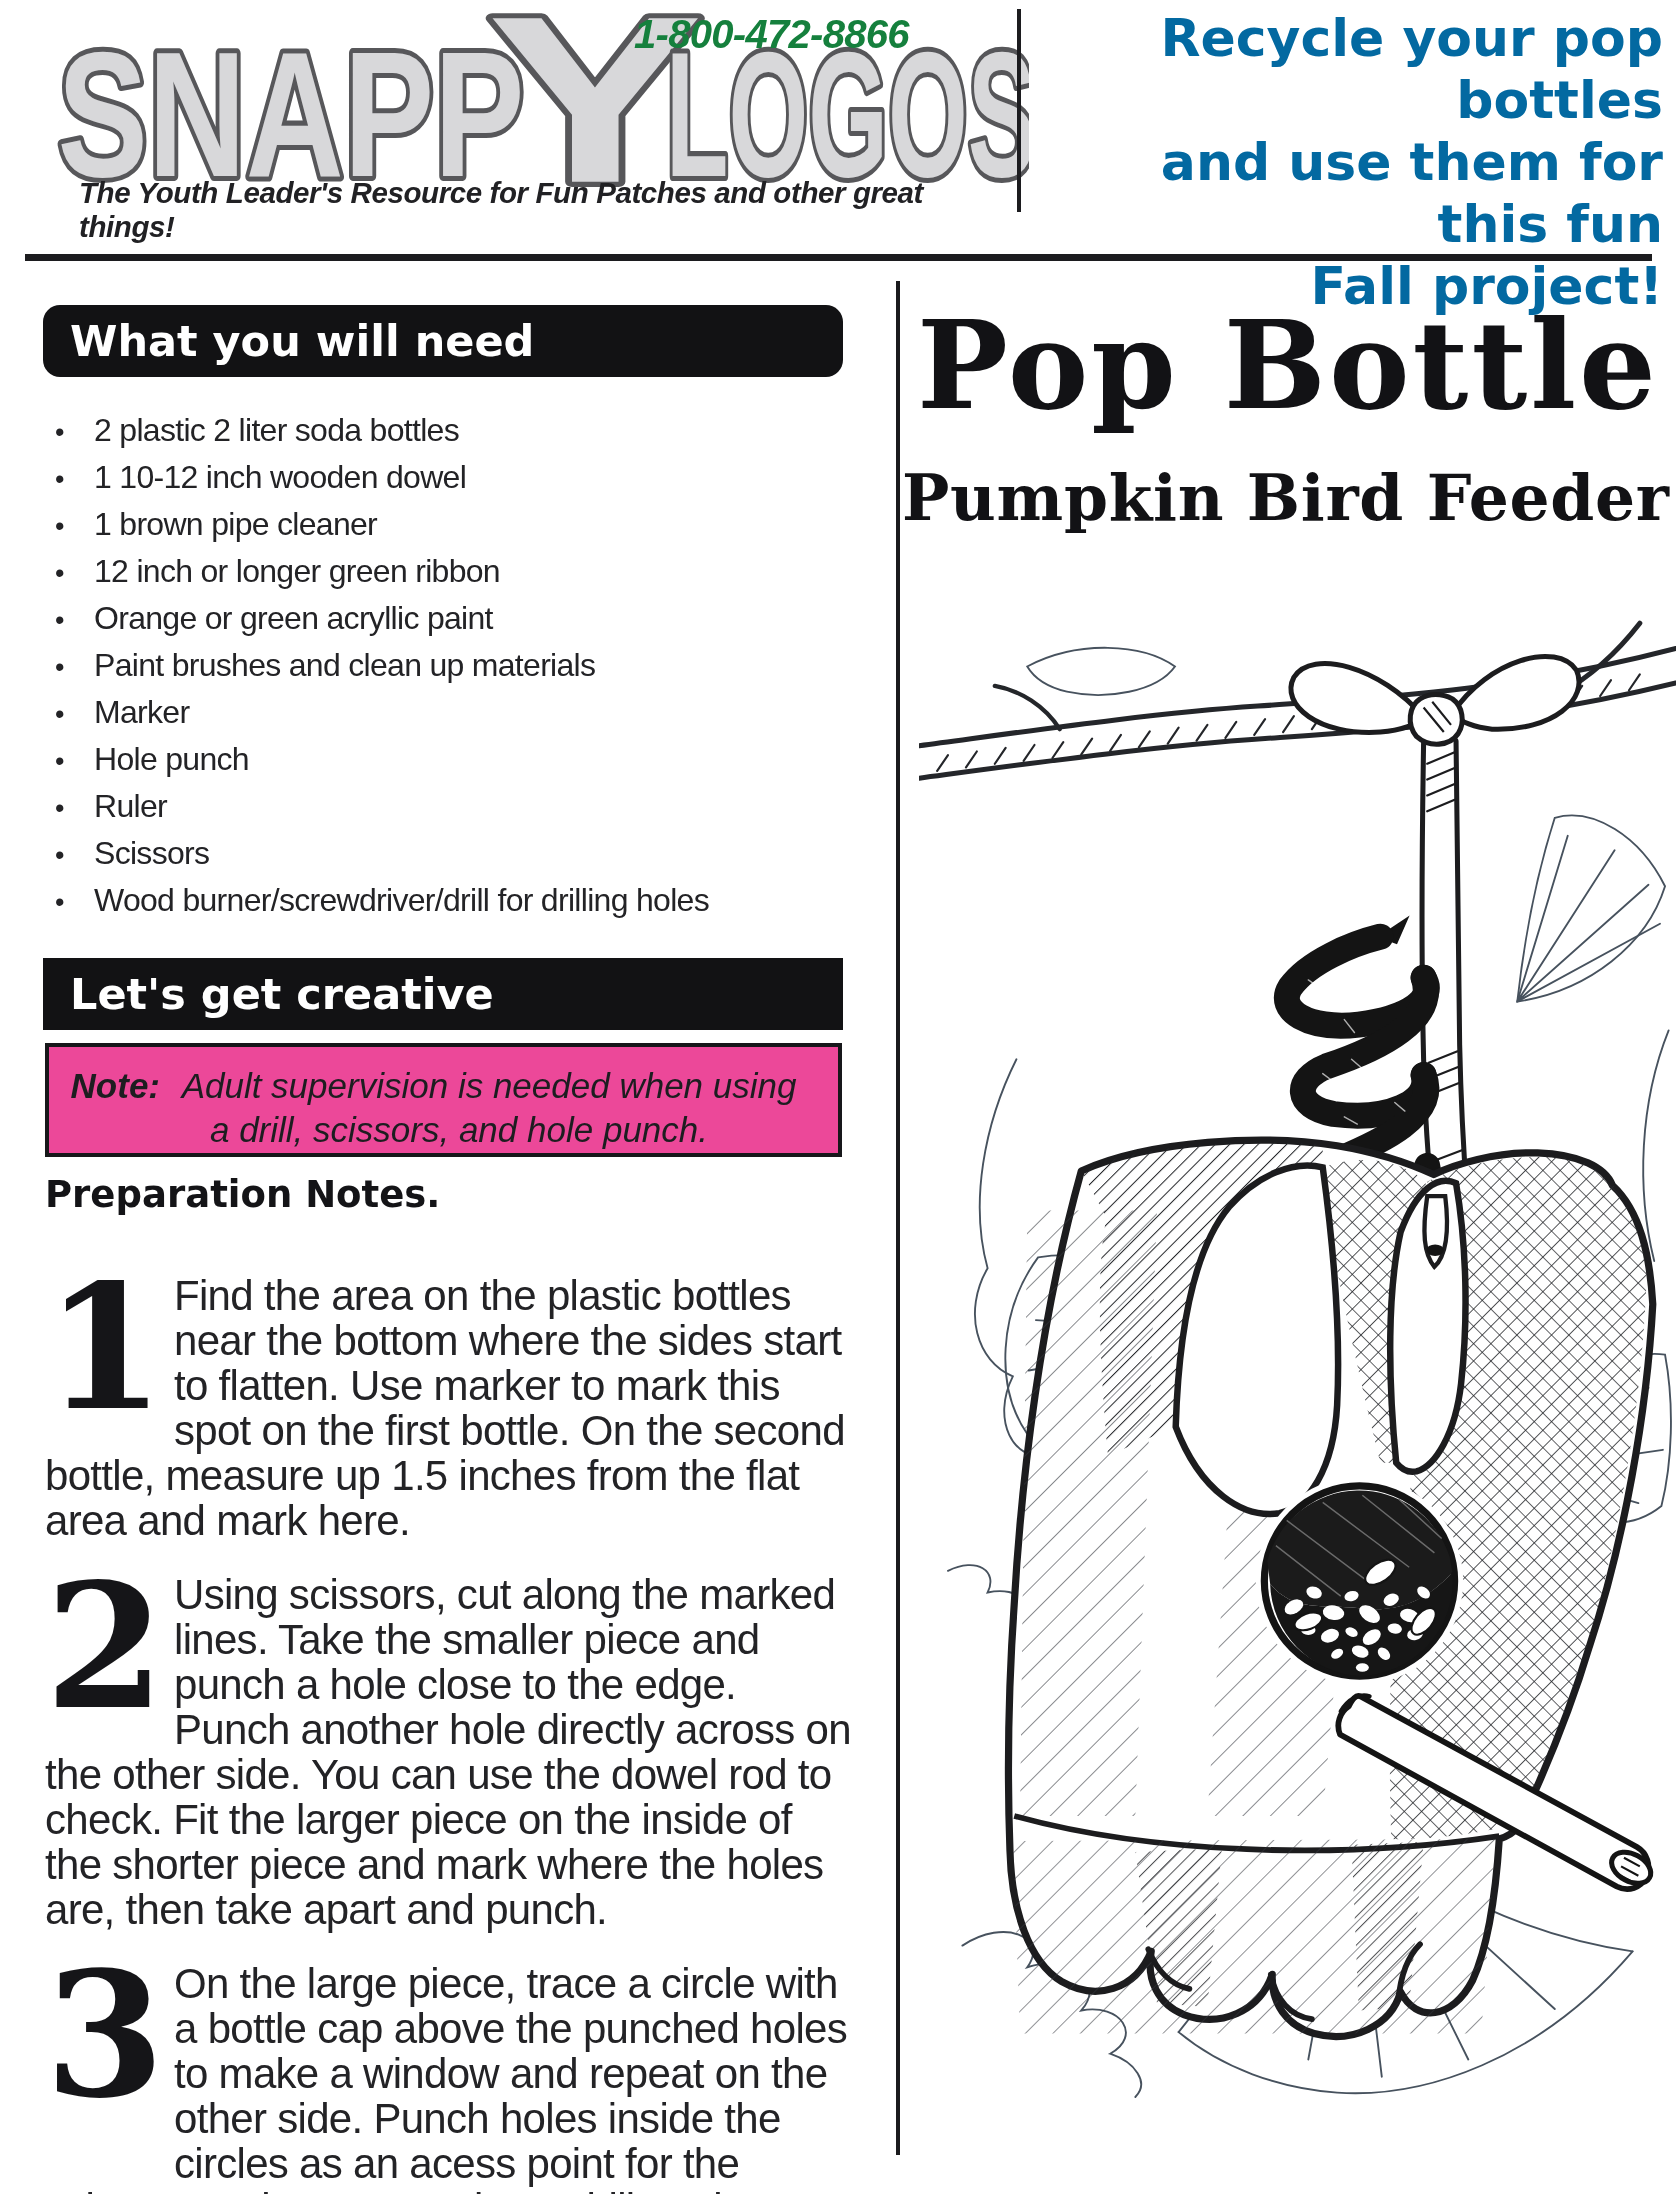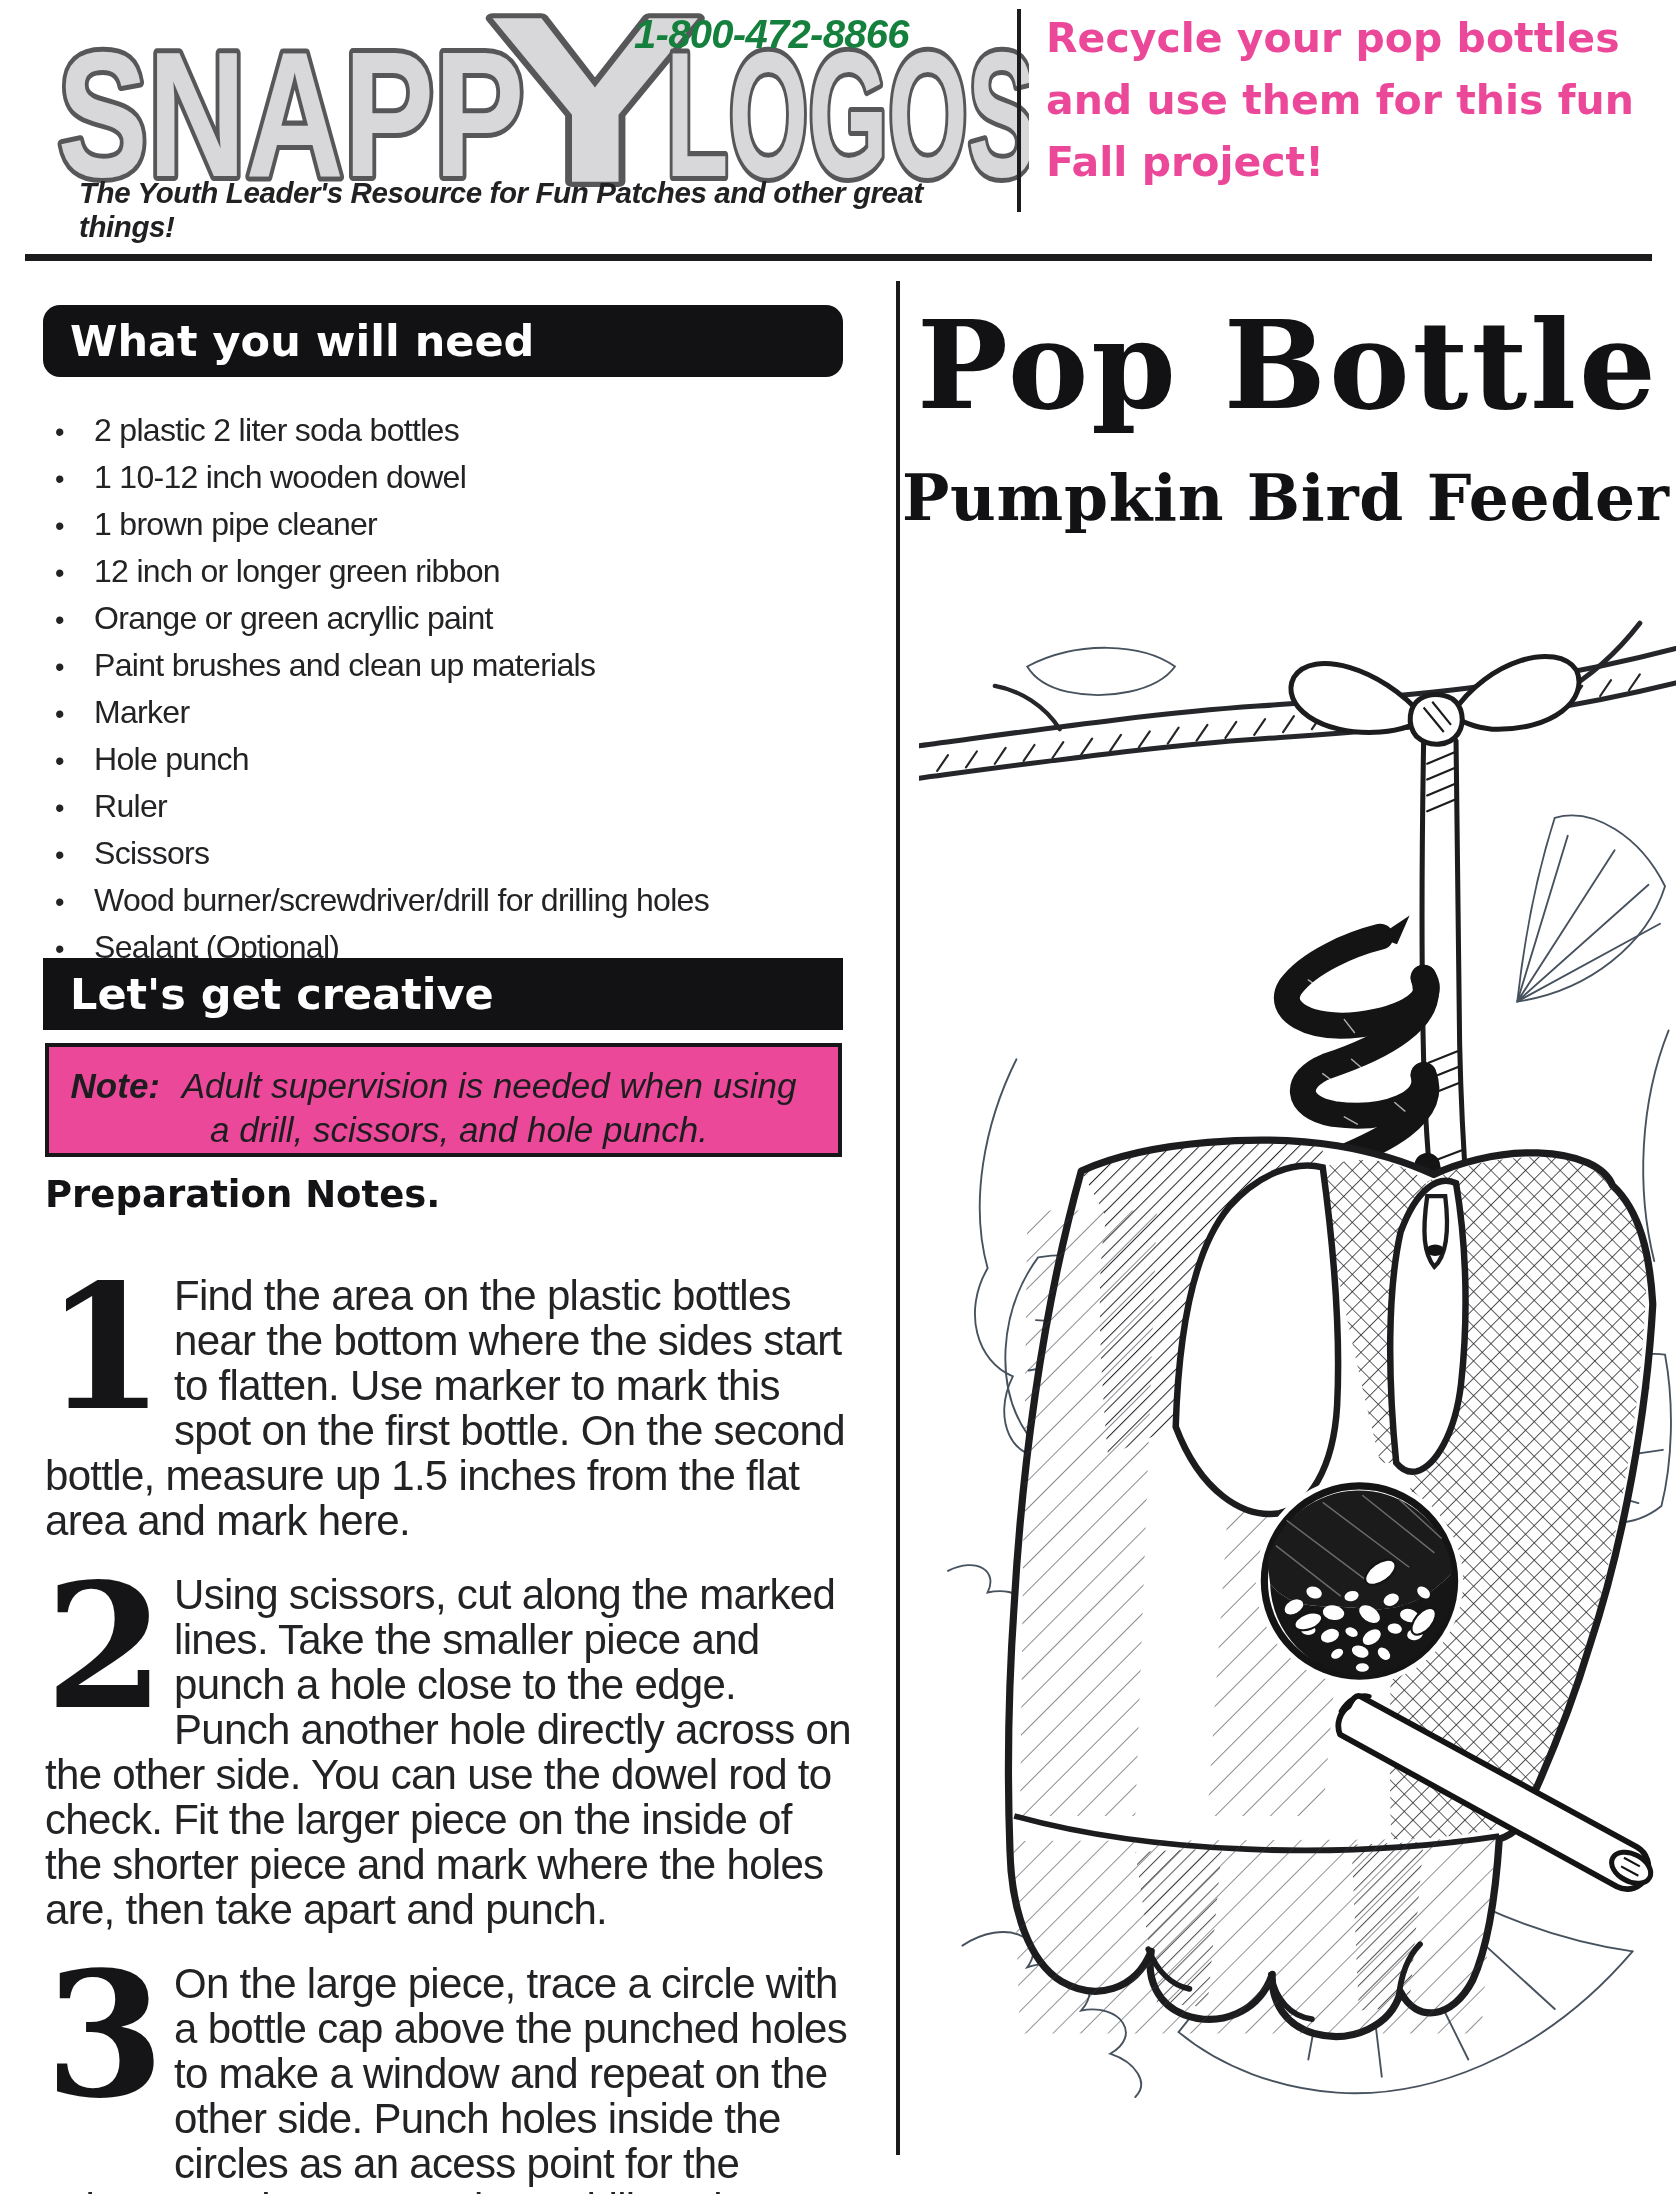--- a/index.html
+++ b/index.html
@@ -20,22 +20,22 @@
     letter-spacing:-0.7px;
   }
   .tagline{
     position:absolute;left:79px;top:176px;width:930px;
     font-weight:bold;font-style:italic;font-size:29.5px;color:#212124;
     letter-spacing:-0.4px;
   }
   .header-vline{position:absolute;left:1017px;top:8.6px;width:3.6px;height:203px;background:#1c1c1f;}
   .promo{
     position:absolute;left:1046px;top:7.2px;width:617px;
-    text-align:left;font-family:"DejaVu Sans",sans-serif;
-    font-weight:bold;font-size:41px;line-height:62px;color:#ec4899;
+    text-align:right;font-family:"DejaVu Sans",sans-serif;
+    font-weight:bold;font-size:52px;line-height:62px;color:#0369a1;
   }
   .top-rule{position:absolute;left:24.5px;top:254px;width:1627px;height:6.5px;background:#1c1c1f;}
 
   
   .black-bar{
     position:absolute;left:43px;width:800px;height:72px;background:#121214;
     display:flex;align-items:center;padding-left:27px;box-sizing:border-box;
   }
   .black-bar span{
     font-family:"DejaVu Sans",sans-serif;font-weight:bold;font-size:43px;color:#ffffff;
@@ -126,21 +126,20 @@
     <li>1 10-12 inch wooden dowel</li>
     <li>1 brown pipe cleaner</li>
     <li>12 inch or longer green ribbon</li>
     <li>Orange or green acryllic paint</li>
     <li>Paint brushes and clean up materials</li>
     <li>Marker</li>
     <li>Hole punch</li>
     <li>Ruler</li>
     <li>Scissors</li>
     <li>Wood burner/screwdriver/drill for drilling holes</li>
-    <li>Sealant (Optional)</li>
   </ul>
 
   <div class="black-bar" id="bar-creative">
     <span>Let's get creative</span>
   </div>
 
   <div class="note-box">
     <div class="note-l1">
       <span class="note-label">Note:</span>
       <span>Adult supervision is needed when using</span>

